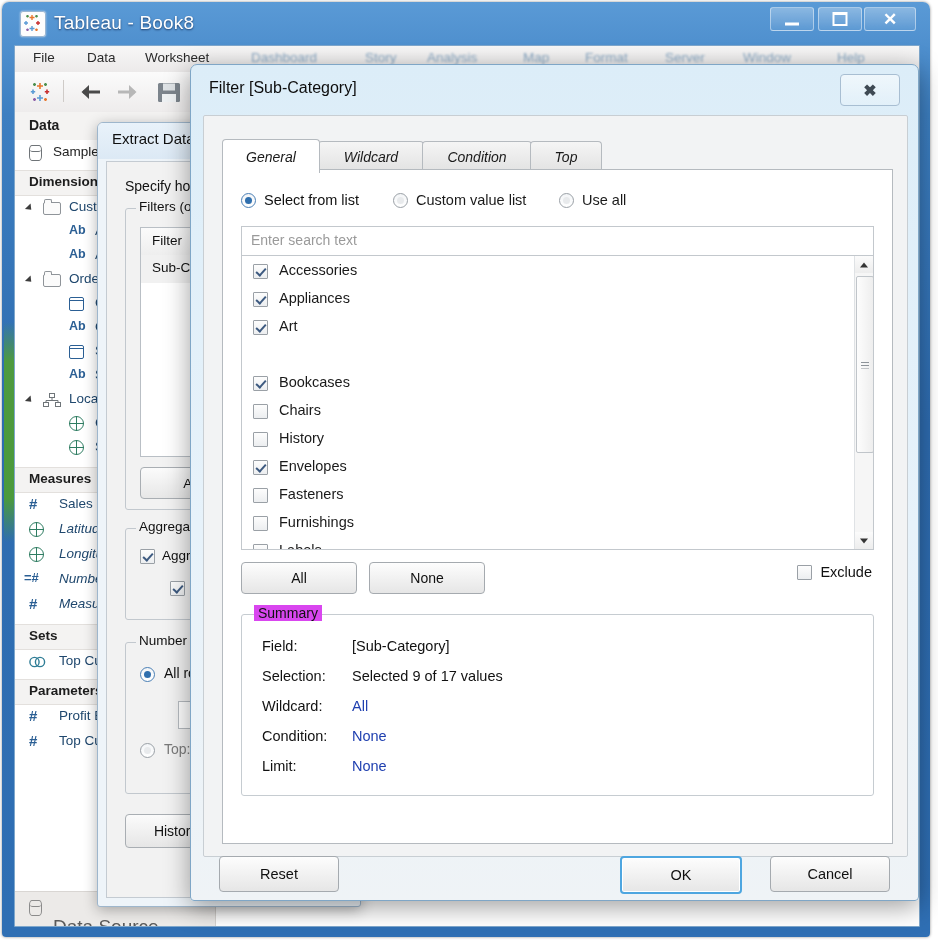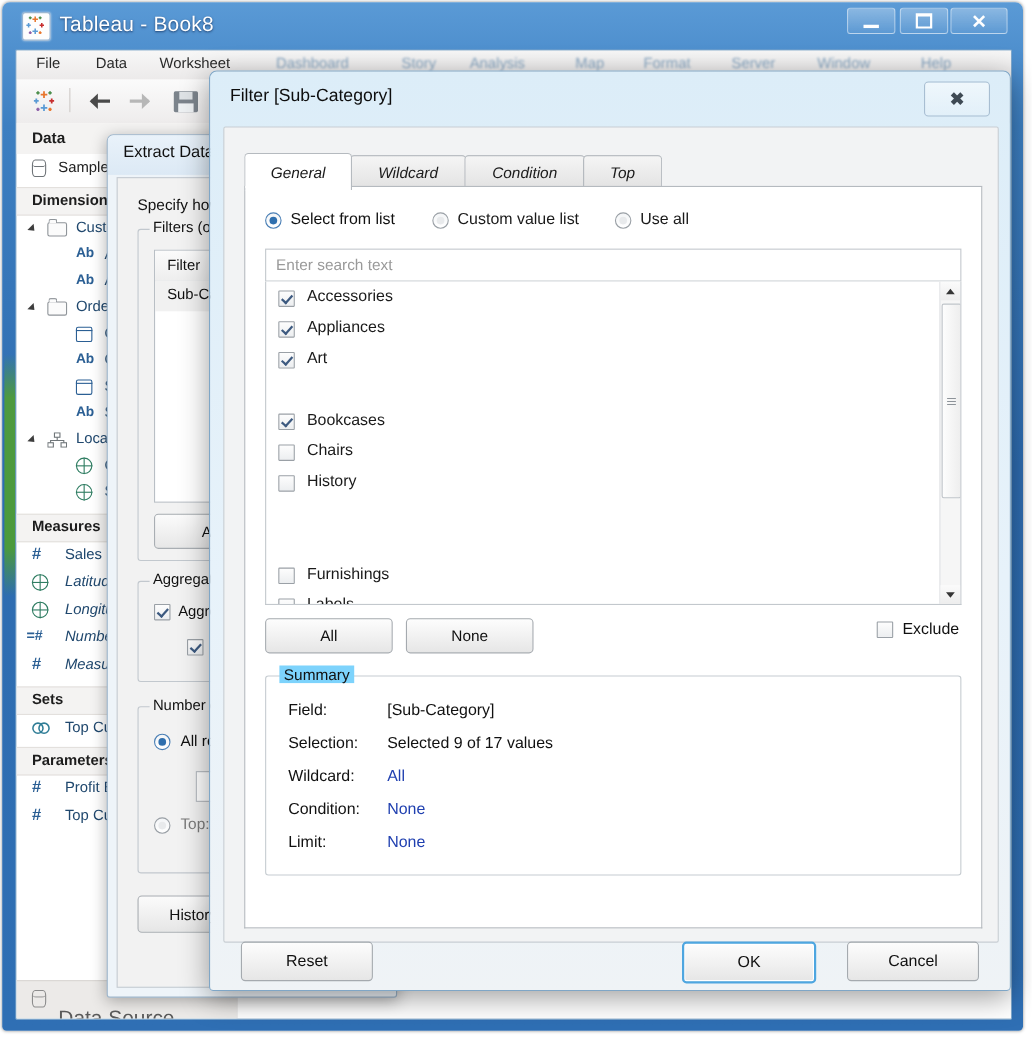--- a/index.html
+++ b/index.html
@@ -535,21 +535,21 @@
   }
   #exclude-label { margin-left: 8px; font-size: 14.5px; color: #111; }
 
   
   #summary-group {
     position: absolute; left: 18px; top: 444px; right: 18px; height: 180px;
     border: 1px solid #c6ccd1; border-radius: 3px;
   }
   #summary-legend {
     position: absolute; left: 12px; top: -10px;
-    background: #7dd3fc; padding: 0 4px;
+    background: #d946ef; padding: 0 4px;
     font-size: 14px; color: #111;
   }
   .sum-row { position: absolute; left: 0; width: 100%; height: 30px; }
   .sum-key {
     position: absolute; left: 20px; top: 5px; font-size: 14.5px; color: #111;
     white-space: nowrap;
   }
   .sum-val {
     position: absolute; left: 110px; top: 5px; font-size: 14.5px; color: #111;
     white-space: nowrap;
@@ -887,20 +887,28 @@
             <span class="vlabel">Bookcases</span>
           </div>
           <div class="vrow" style="top:142px">
             <span class="cbx vcb"></span>
             <span class="vlabel">Chairs</span>
           </div>
           <div class="vrow" style="top:170px">
             <span class="cbx vcb"></span>
             <span class="vlabel">History</span>
           </div>
+          <div class="vrow" style="top:198px">
+            <span class="cbx checked vcb"></span>
+            <span class="vlabel">Envelopes</span>
+          </div>
+          <div class="vrow" style="top:226px">
+            <span class="cbx vcb"></span>
+            <span class="vlabel">Fasteners</span>
+          </div>
           <div class="vrow" style="top:254px">
             <span class="cbx vcb"></span>
             <span class="vlabel">Furnishings</span>
           </div>
           <div class="vrow" style="top:282px">
             <span class="cbx vcb"></span>
             <span class="vlabel">Labels</span>
           </div>
 
           <div id="vl-scroll">

